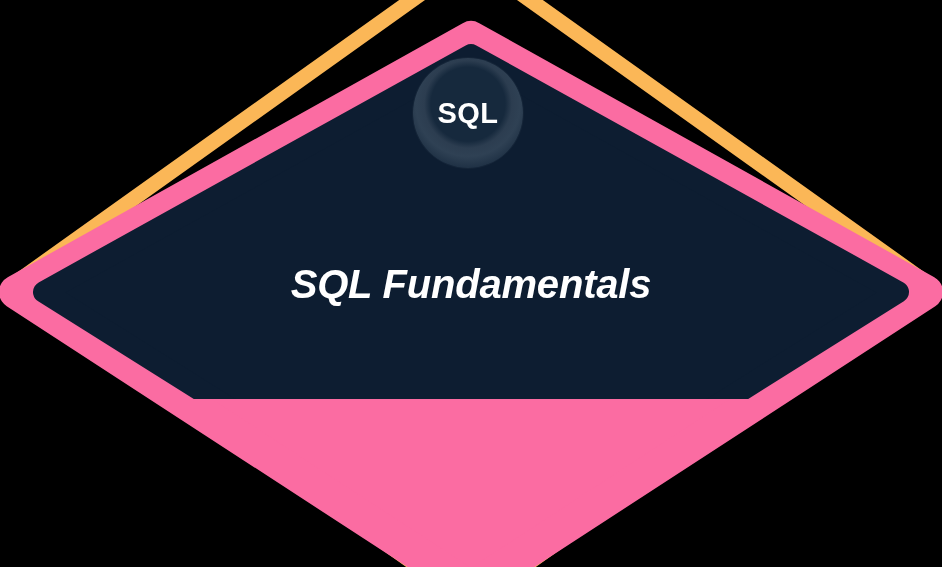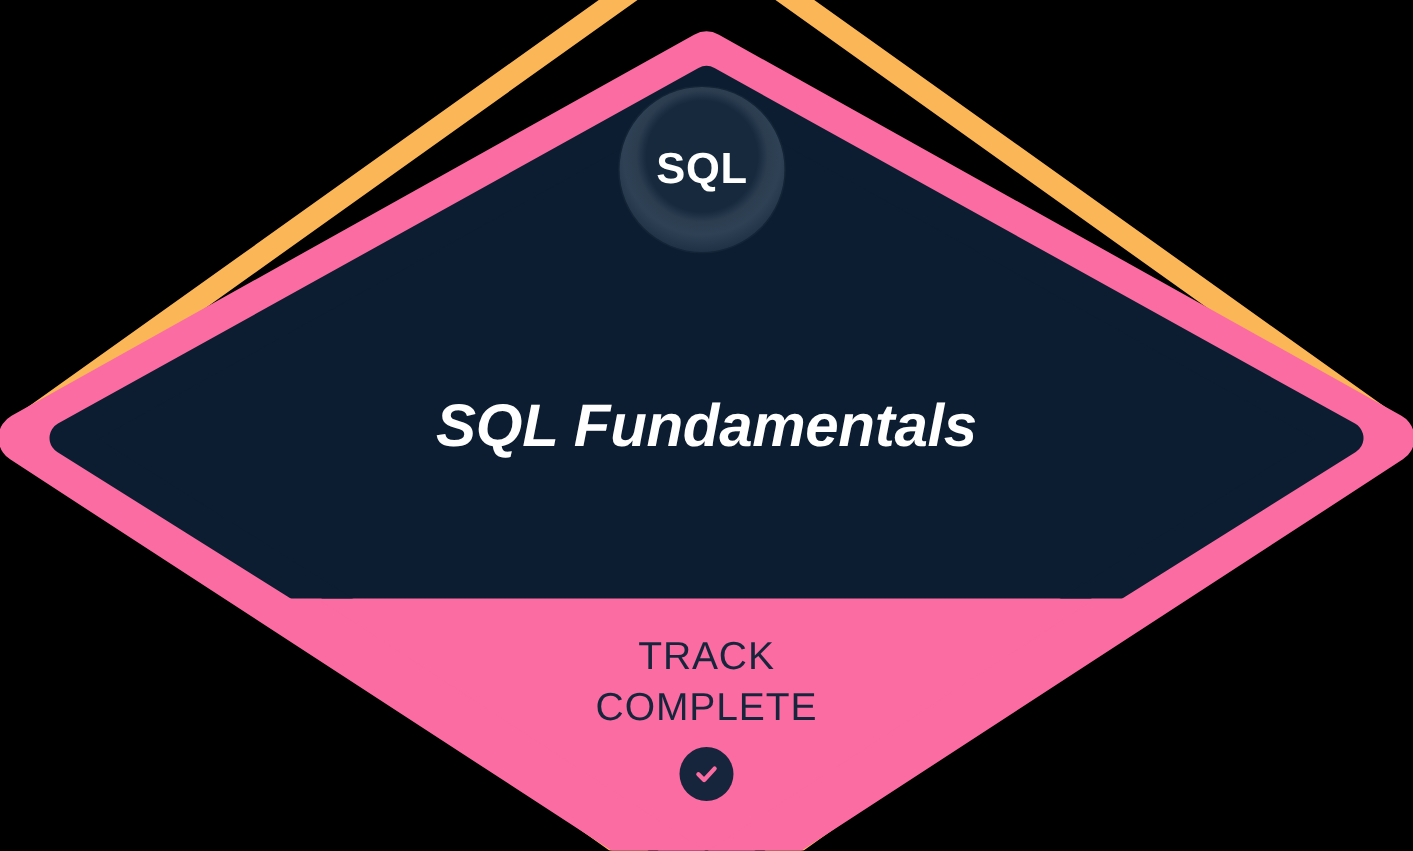--- a/index.html
+++ b/index.html
@@ -113,25 +113,15 @@
   </svg>
 
   <div class="layer">
 
     <div id="track-emblem">
       <span id="track-emblem-label">SQL</span>
     </div>
 
     <div id="track-title">SQL Fundamentals</div>
 
-    <div id="completion-block">
-      <div class="status-line">TRACK</div>
-      <div class="status-line">COMPLETE</div>
-
-      <div id="status-check-badge">
-        <svg id="check-icon" width="20" height="20" viewBox="0 0 20 20" aria-hidden="true">
-          <path d="M 4.6 10.2 L 8.4 14.0 L 15.4 6.4" fill="none" stroke="#fb6ca2" stroke-width="2.9" stroke-linecap="round" stroke-linejoin="round"></path>
-        </svg>
-      </div>
-    </div>
 
   </div>
 </div>
 
 </body></html>

